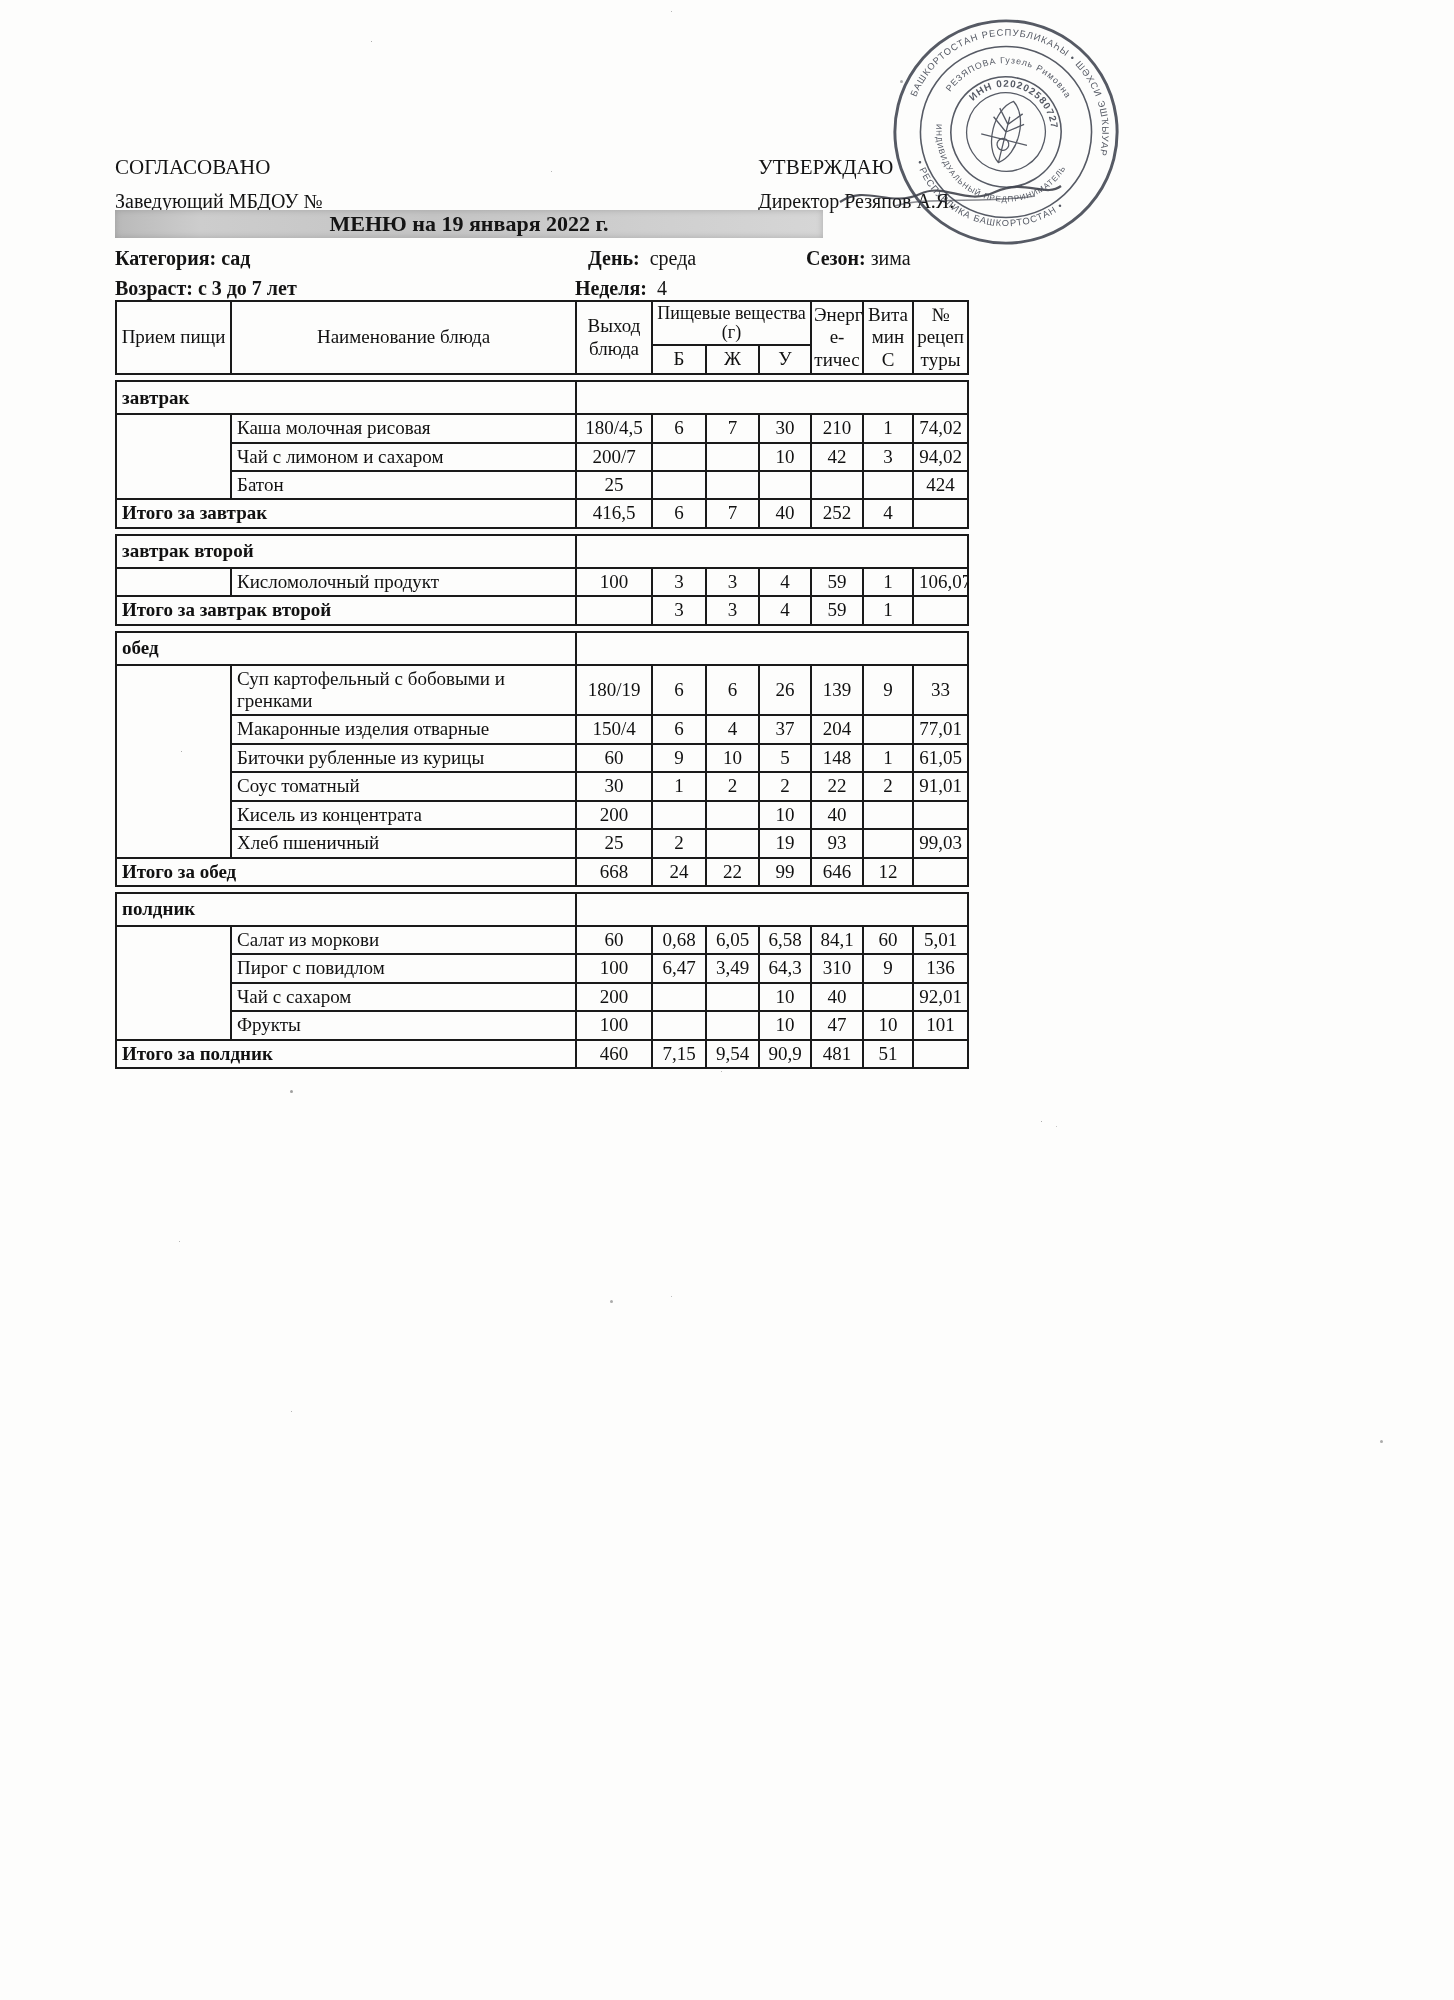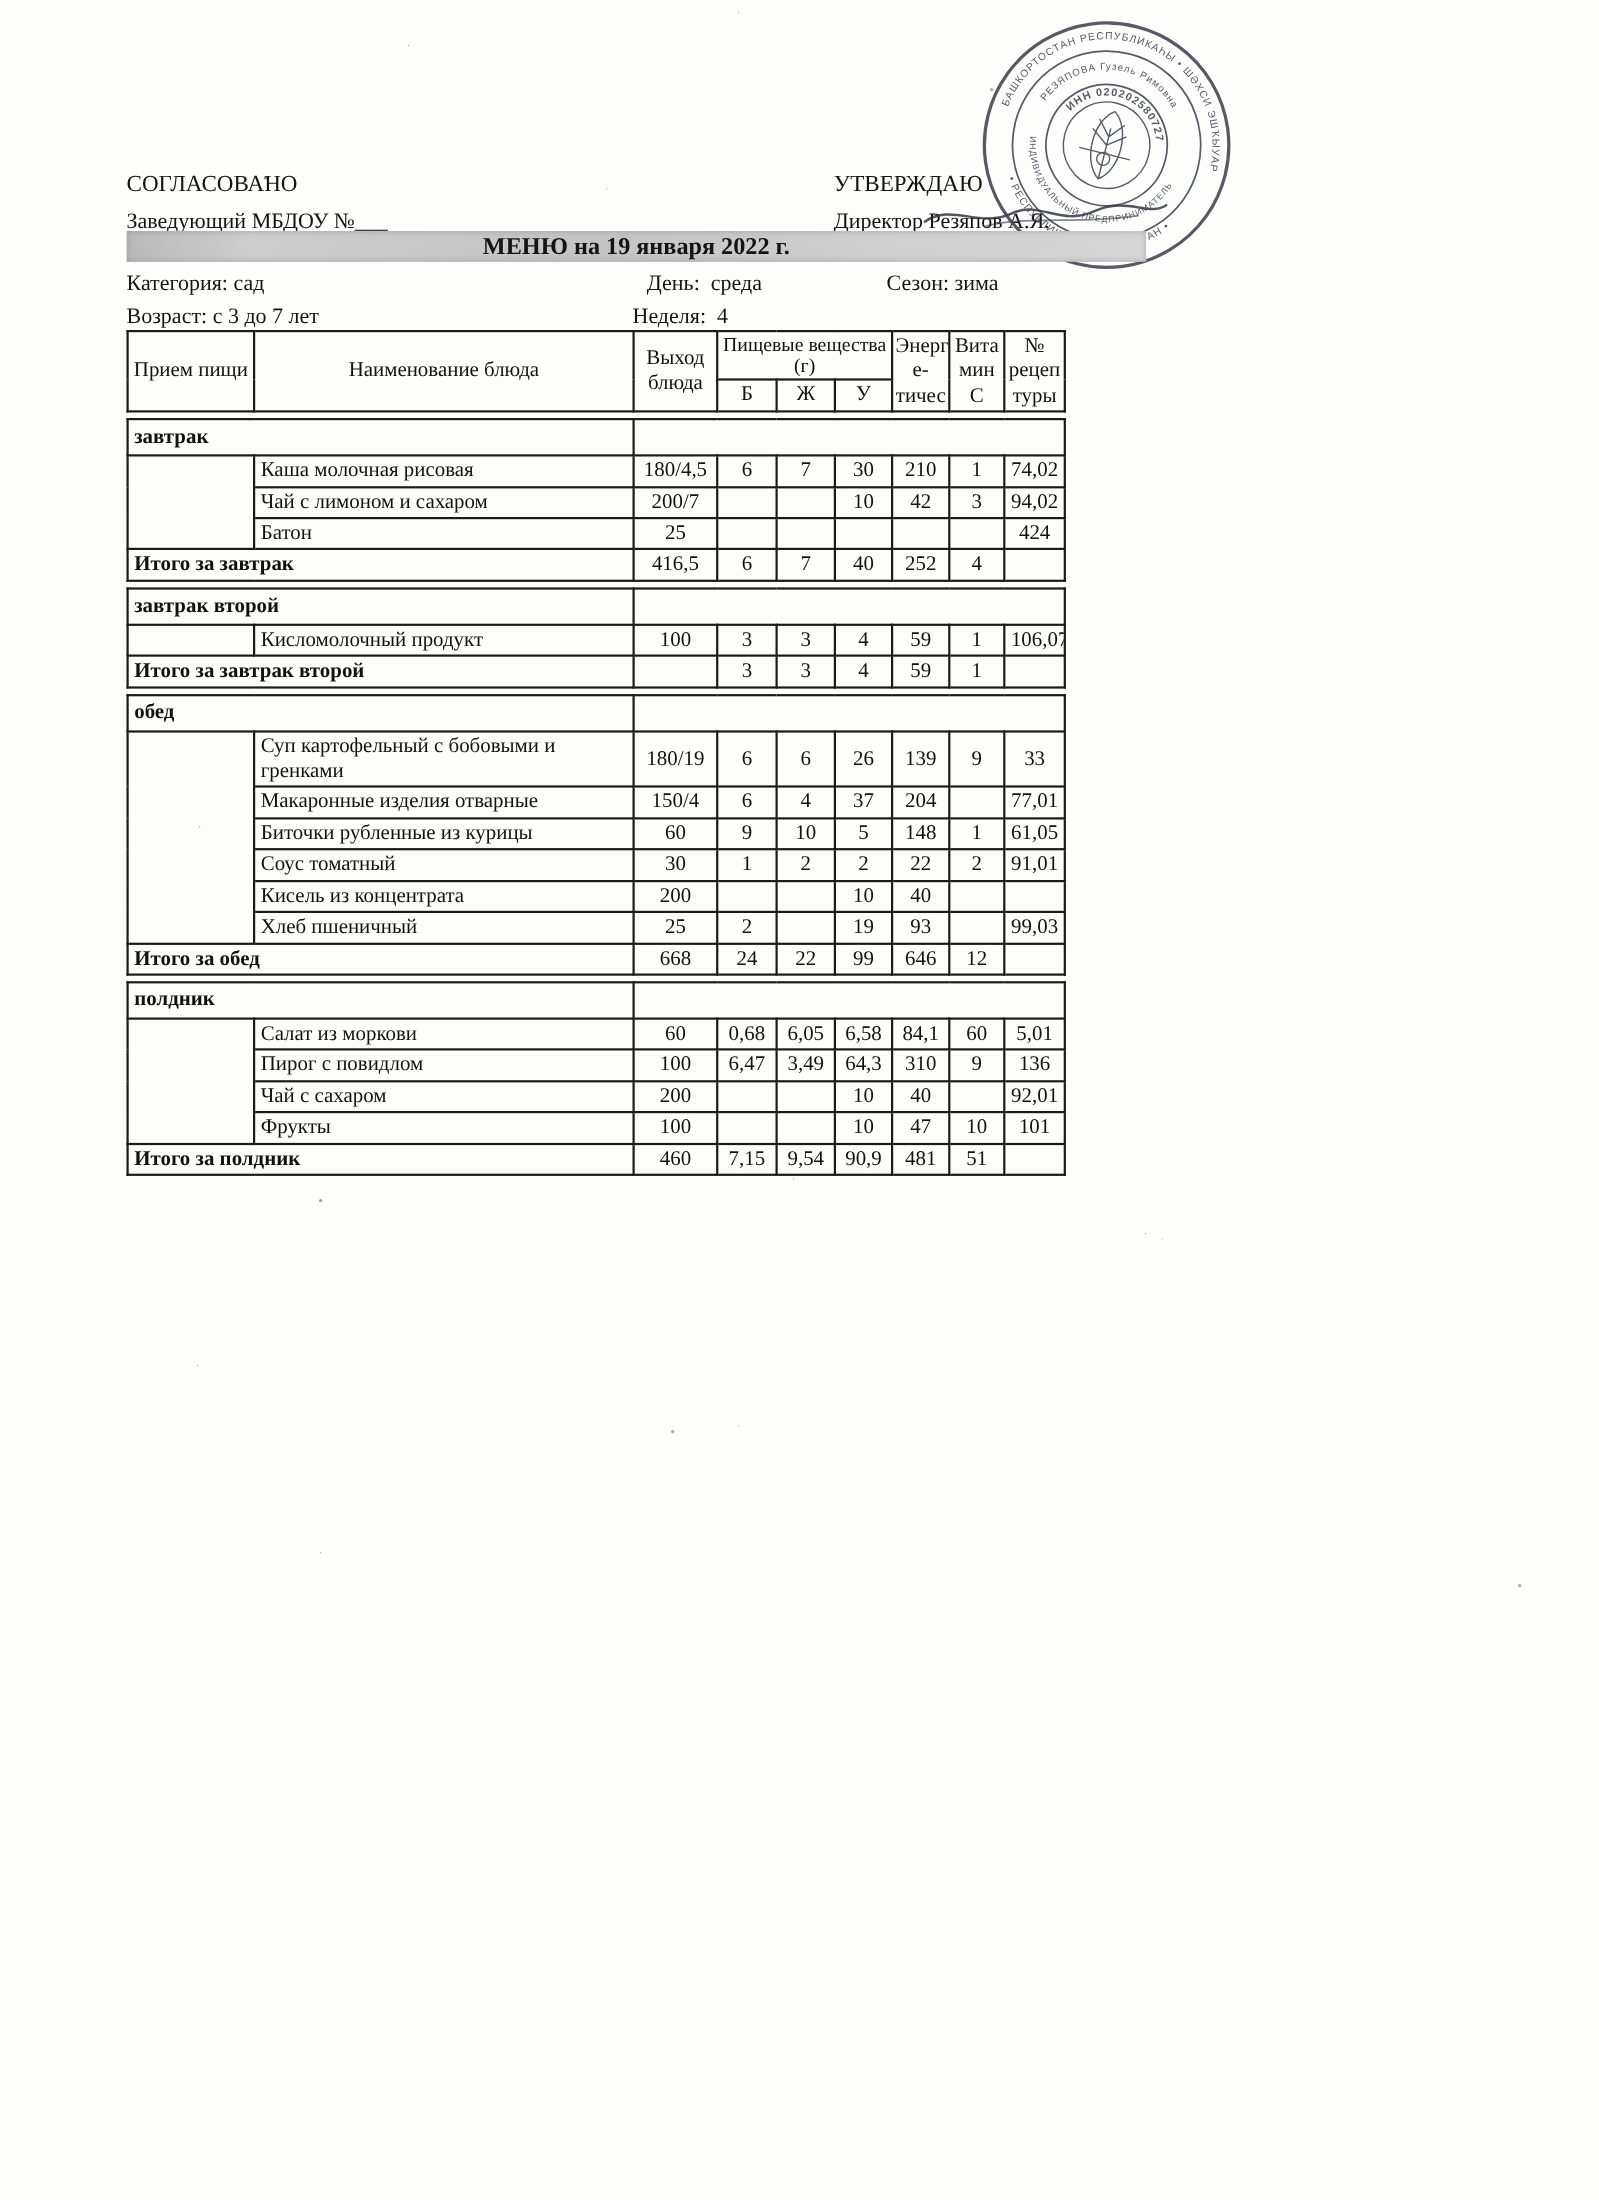--- a/index.html
+++ b/index.html
@@ -12,28 +12,28 @@
     overflow:hidden;
   }
   
   .approve{position:absolute;font-size:21px;line-height:34px;}
   .approve-left{left:115px;top:150px;}
   .approve-right{left:758px;top:150px;}
   .approve .t1{font-size:21px;}
   .approve .t2{font-size:20px;}
   
   .title-band{
-    position:absolute;left:115px;top:210px;width:927px;height:28px;
+    position:absolute;left:115px;top:210px;width:708px;height:28px;
     background:linear-gradient(90deg,#b9b9b9 0%,#cdcdcd 12%,#c4c4c4 45%,#cfcfcf 75%,#d6d6d6 100%);
     text-align:center;font-weight:bold;font-size:22px;line-height:28px;
     box-shadow:inset 0 0 6px rgba(120,120,120,.45);
   }
   
   .meta{position:absolute;font-size:20px;white-space:nowrap;}
-  .b{font-weight:normal;}
+  .b{font-weight:bold;}
   
   .table-wrap{position:absolute;left:115px;top:300px;width:860px;}
   table.menu-block{border-collapse:collapse;table-layout:fixed;width:852px;margin:0 0 5px 0;}
   .menu-block td,.menu-block th{
     border:2px solid #1a1a1a;font-size:19px;line-height:1.18;
     padding:2px 5px;vertical-align:middle;color:#111;background:transparent;
     overflow:hidden;
   }
   .menu-block th{font-weight:normal;text-align:center;padding:2px 2px;}
   .col-meal{width:115px}.col-dish{width:345px}.col-out{width:76px}

